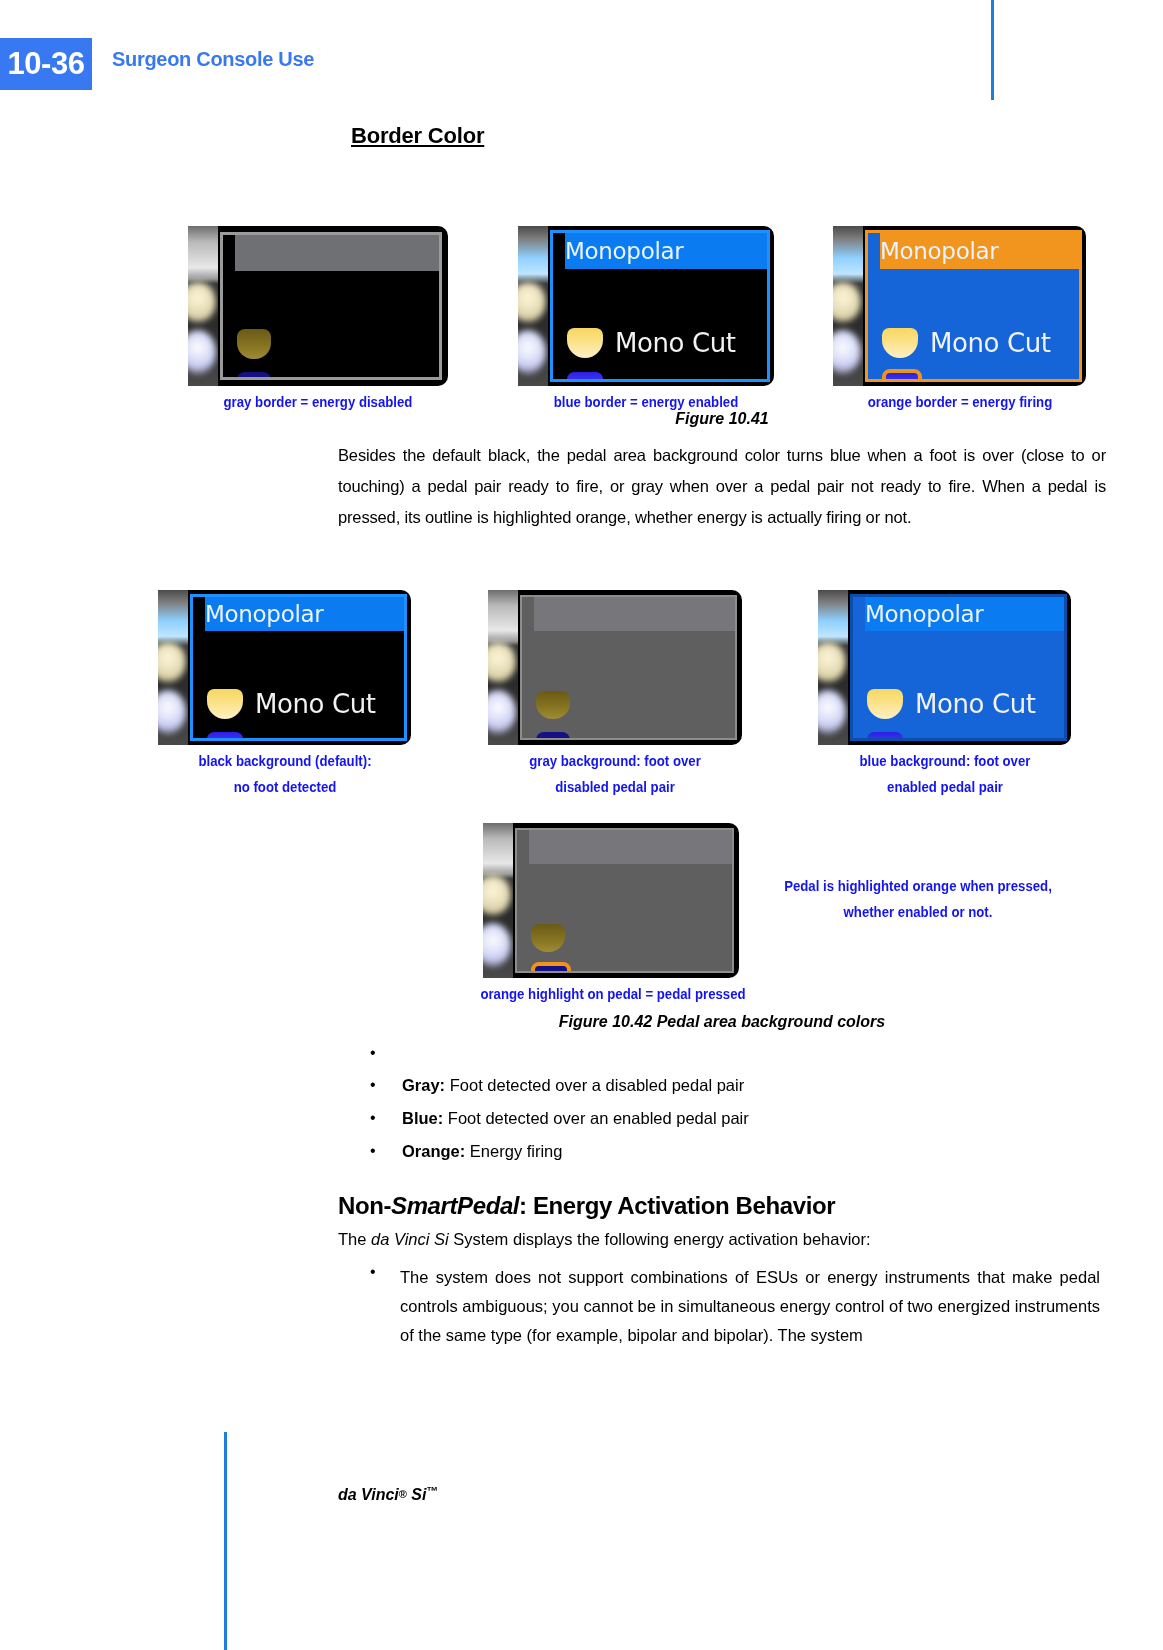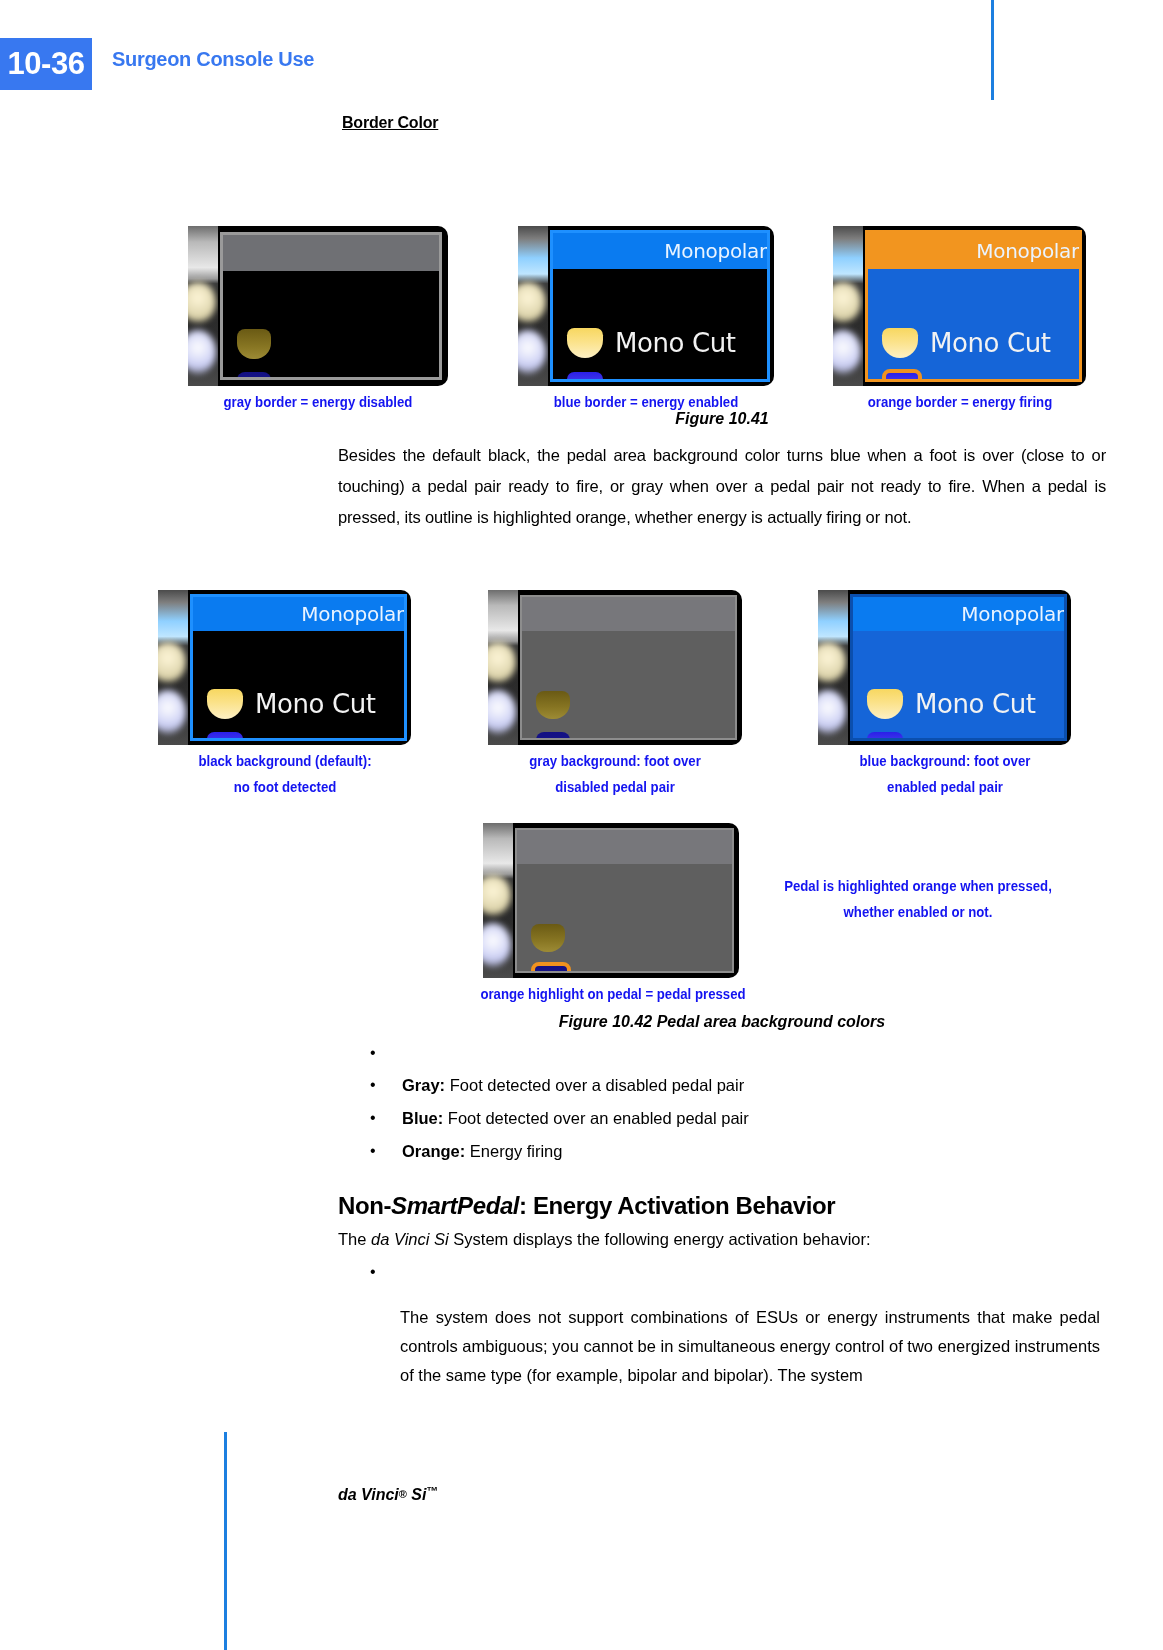--- a/index.html
+++ b/index.html
@@ -36,21 +36,21 @@
   .footer {
     position:absolute; left:338px; top:1484px;
     font-size:16px; font-weight:bold; font-style:italic; color:#000;
   }
   .footer .reg { font-size:11px; font-style:normal; font-weight:bold;
                  vertical-align:2px; }
   .footer .tm  { font-size:12px; font-style:normal; font-weight:bold;
                  vertical-align:5px; }
 
   h3.sub {
-    font-size:16px; font-weight:bold; margin:4px;
+    font-size:22px; font-weight:bold; margin:13px;
     text-decoration:underline; letter-spacing:-0.2px;
   }
   p.body {
     font-size:16.5px; margin:0; line-height:31px;
     text-align:justify; letter-spacing:-0.15px;
   }
 
   .blk-border     { position:absolute; left:338px; top:110px; width:768px; }
   .blk-pedalarea  { position:absolute; left:338px; top:440px; width:768px; }
 
@@ -89,23 +89,23 @@
   }
   .panel .ghost.y { background:radial-gradient(circle at 50% 40%, #fff7d9, #d8cfa6 70%, rgba(210,200,160,0) 100%); }
   .panel .ghost.b { background:radial-gradient(circle at 50% 40%, #ffffff, #c9cdf4 60%, rgba(180,186,240,0) 100%); }
 
   .screen {
     position:absolute;
     overflow:hidden;
     box-sizing:border-box;
   }
   .titlebar {
-    position:absolute; left:0; right:0; top:0;
-    display:flex; align-items:center; justify-content:flex-end;
-    color:#eaf4ff; font-size:20px; letter-spacing:-0.3px;
+    position:absolute; left:12px; right:0; top:0;
+    display:flex; align-items:center; justify-content:flex-start;
+    color:#eaf4ff; font-size:23px; letter-spacing:-0.3px;
     font-family:"DejaVu Sans", sans-serif;
     box-sizing:border-box;
   }
   .rows { position:absolute; left:0; right:0; bottom:0; top:0;margin-top:48px; }
   .prow {
     position:absolute; left:0; right:0; display:flex; align-items:center;
     color:#f2f2f2; font-size:26px; letter-spacing:-0.4px;
     font-family:"DejaVu Sans", sans-serif;
   }
   .pedal {
@@ -353,19 +353,19 @@
 
 <div style="position:absolute; left:338px; top:1192px; width:768px;">
   <div style="font-size:24px; font-weight:bold; letter-spacing:-0.4px;">
     <span>Non-</span><i>SmartPedal</i><span>: Energy Activation Behavior</span>
   </div>
   <div style="font-size:16.5px; margin-top:10px;">
     <span>The </span><i>da Vinci Si</i><span> System displays the following energy activation behavior:</span>
   </div>
   <div style="display:flex; margin-top:14px; margin-left:32px;">
     <span style="width:30px; font-size:16px;">•</span>
-    <div style="font-size:16.5px; line-height:29px; text-align:justify; width:700px;margin-top:40px;">The system does not support combinations of ESUs or energy instruments that make pedal controls ambiguous; you cannot be in simultaneous energy control of two energized instruments of the same type (for example, bipolar and bipolar). The system</div>
+    <div style="font-size:16.5px; line-height:29px; text-align:justify; width:700px;">The system does not support combinations of ESUs or energy instruments that make pedal controls ambiguous; you cannot be in simultaneous energy control of two energized instruments of the same type (for example, bipolar and bipolar). The system</div>
   </div>
 </div>
 
 <div class="footer">
   <span>da Vinci</span><span class="reg">®</span><span> Si</span><span class="tm">™</span>
 </div>
 
 </body></html>

